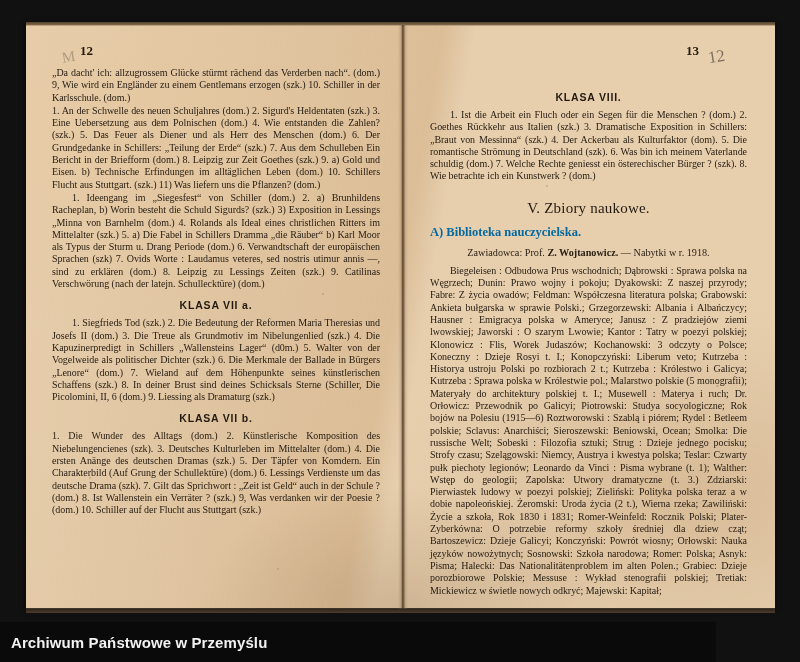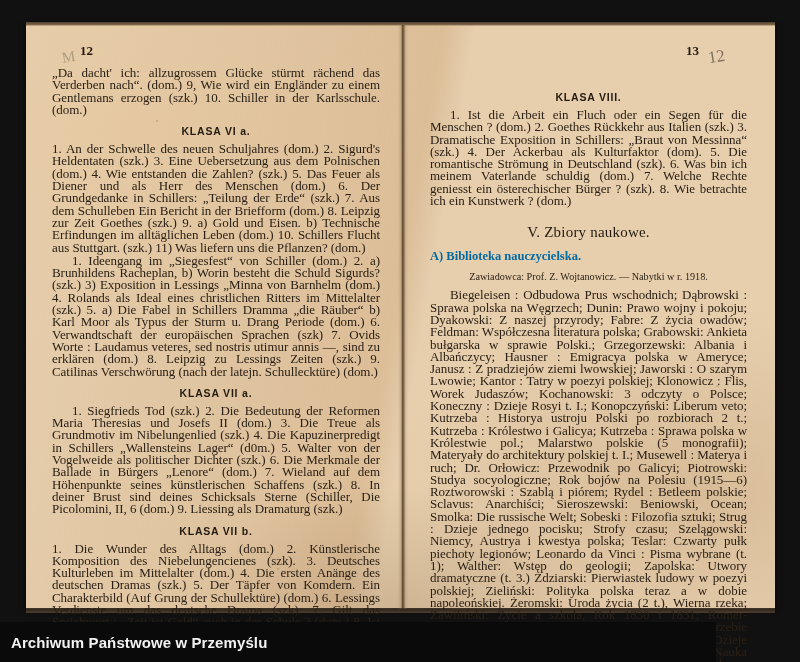--- a/index.html
+++ b/index.html
@@ -148,21 +148,21 @@
     text-align: center;
     font-family: "Liberation Sans", sans-serif;
     font-weight: bold;
     font-size: 10.5px;
     letter-spacing: .8px;
     color: #241a10;
     margin: 9px 0 6px 0;
   }
   .body-par {
     font-family: "Liberation Serif", serif;
-    font-size: 13px;
+    font-size: 10px;
     line-height: 12.3px;
     color: #2b2015;
     text-align: justify;
     text-justify: inter-word;
     margin: 0 0 1px 0;
     -webkit-font-smoothing: none;
   }
   .body-par.indent { text-indent: 20px; }
   .body-par.tight  { letter-spacing: -.05px; }
 
@@ -183,21 +183,21 @@
     color: #0369a1;
     margin: 0 0 7px 0;
   }
   .custodian-line {
     text-align: center;
     font-family: "Liberation Serif", serif;
     font-size: 10.2px;
     color: #2b2015;
     margin: 0 0 7px 0;
   }
-  .custodian-line .bold { font-weight: normal; }
+  .custodian-line .bold { font-weight: bold; }
 
   
   .speck {
     position: absolute;
     background: #8a6a45;
     border-radius: 50%;
     opacity: .35;
     pointer-events: none;
   }
 </style>
@@ -220,21 +220,20 @@
 
     <div class="page page-left">
 
       <div class="folio-row">
         <span class="hand hand-scribble">M</span>
         <span class="folio folio-left">12</span>
       </div>
 
       <p class="body-par tight">„Da dacht' ich: allzugrossem Glücke stürmt rächend das Verderben nach“. (dom.) 9, Wie wird ein Engländer zu einem Gentlemans erzogen (szk.) 10. Schiller in der Karlsschule. (dom.)</p>
 
-      <div class="klasa-head">KLASA VI a.</div>
 
       <p class="body-par tight">1. An der Schwelle des neuen Schuljahres (dom.) 2. Sigurd's Heldentaten (szk.) 3. Eine Uebersetzung aus dem Polnischen (dom.) 4. Wie entstanden die Zahlen? (szk.) 5. Das Feuer als Diener und als Herr des Menschen (dom.) 6. Der Grundgedanke in Schillers: „Teilung der Erde“ (szk.) 7. Aus dem Schulleben Ein Bericht in der Briefform (dom.) 8. Leipzig zur Zeit Goethes (szk.) 9. a) Gold und Eisen. b) Technische Erfindungen im alltäglichen Leben (dom.) 10. Schillers Flucht aus Stuttgart. (szk.) 11) Was liefern uns die Pflanzen? (dom.)</p>
 
 
       <p class="body-par tight indent">1. Ideengang im „Siegesfest“ von Schiller (dom.) 2. a) Brunhildens Racheplan, b) Worin besteht die Schuld Sigurds? (szk.) 3) Exposition in Lessings „Minna von Barnhelm (dom.) 4. Rolands als Ideal eines christlichen Ritters im Mittelalter (szk.) 5. a) Die Fabel in Schillers Dramma „die Räuber“ b) Karl Moor als Typus der Sturm u. Drang Periode (dom.) 6. Verwandtschaft der europäischen Sprachen (szk) 7. Ovids Worte : Laudamus veteres, sed nostris utimur annis —, sind zu erklären (dom.) 8. Leipzig zu Lessings Zeiten (szk.) 9. Catilinas Verschwörung (nach der latejn. Schullecktüre) (dom.)</p>
 
       <div class="klasa-head">KLASA VII a.</div>
 
       <p class="body-par tight indent">1. Siegfrieds Tod (szk.) 2. Die Bedeutung der Reformen Maria Theresias und Josefs II (dom.) 3. Die Treue als Grundmotiv im Nibelungenlied (szk.) 4. Die Kapuzinerpredigt in Schillers „Wallensteins Lager“ (d0m.) 5. Walter von der Vogelweide als politischer Dichter (szk.) 6. Die Merkmale der Ballade in Bürgers „Lenore“ (dom.) 7. Wieland auf dem Höhenpunkte seines künstlerischen Schaffens (szk.) 8. In deiner Brust sind deines Schicksals Sterne (Schiller, Die Picolomini, II, 6 (dom.) 9. Liessing als Dramaturg (szk.)</p>
 

